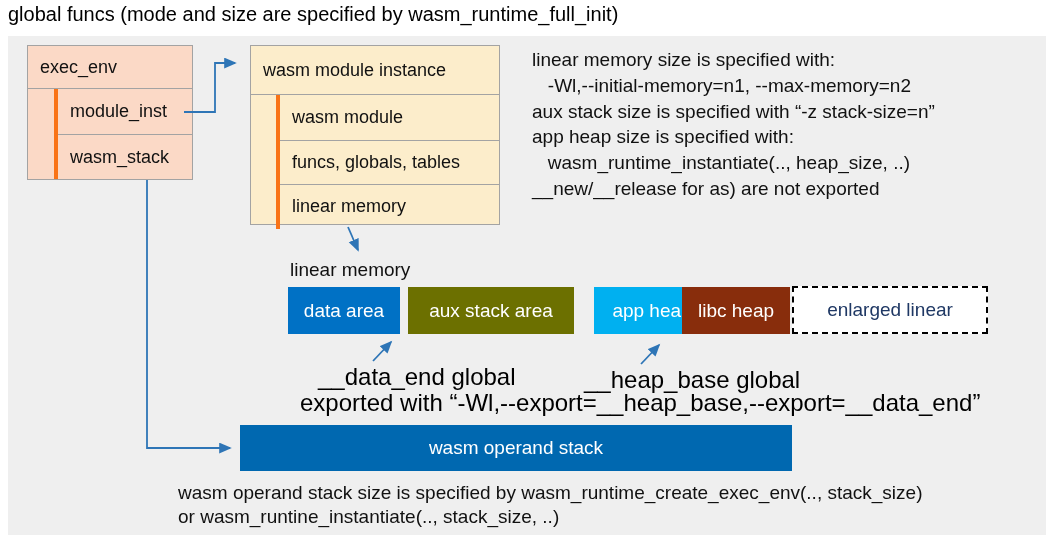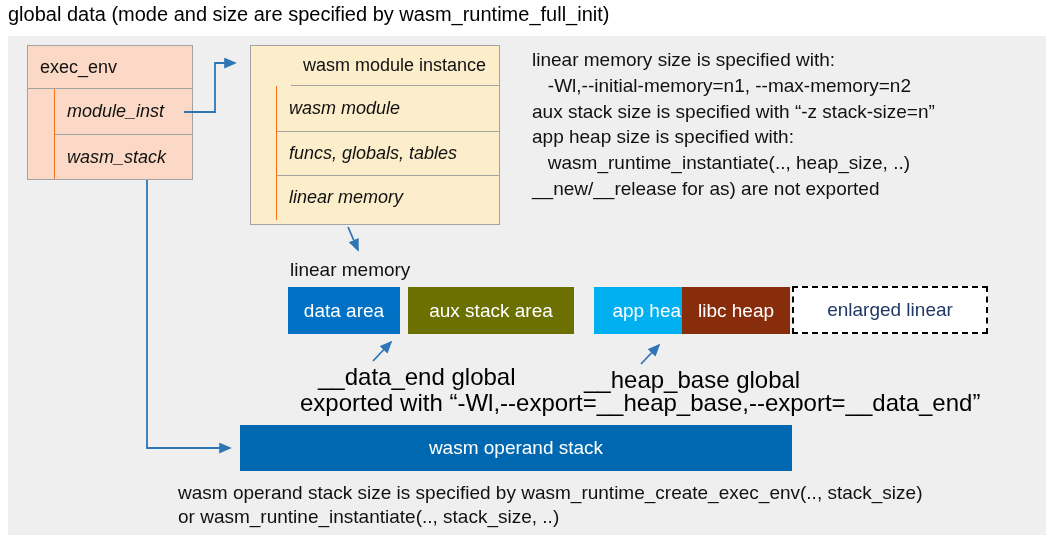--- a/index.html
+++ b/index.html
@@ -6,29 +6,29 @@
   .stage{position:relative;width:1054px;height:547px;overflow:hidden;
          font-family:"Liberation Sans","DejaVu Sans",sans-serif;color:#111;}
   .abs{position:absolute;}
   .page-title{left:8px;top:3px;font-size:20px;color:#000;}
   .canvas{left:8px;top:36px;width:1038px;height:499px;background:#efefef;}
 
   
   .struct{position:absolute;border:1px solid #a3a3a3;box-sizing:border-box;font-size:18px;text-align:right;}
   .struct .title-row{box-sizing:border-box;border-bottom:1px solid #a3a3a3;
       display:flex;align-items:center;padding-left:12px;}
-  .struct .subrows{box-sizing:border-box;border-left:1px solid #f97316;font-style:italic;}
+  .struct .subrows{box-sizing:border-box;border-left:4px solid #f97316;}
   .struct .subrow{box-sizing:border-box;display:flex;align-items:center;padding-left:12px;}
   .struct .subrow + .subrow{border-top:1px solid #a3a3a3;}
   .exec-env{left:27px;top:45px;width:166px;height:135px;background:#fbd9c6;}
   .exec-env .title-row{height:43px;}
   .exec-env .subrows{margin-left:26px;height:90px;}
   .exec-env .subrow{height:45px;}
   .mod-inst{left:250px;top:45px;width:250px;height:180px;background:#fcedcb;}
-  .mod-inst .title-row{height:40px;margin-left:40px;}
+  .mod-inst .title-row{height:49px;}
   .mod-inst .subrows{margin-left:25px;height:134px;}
   .mod-inst .subrow{height:44.6px;}
 
   
   .notes-right{left:532px;top:47px;font-size:19px;line-height:25.8px;}
   .notes-line{white-space:pre;}
 
   
   .lm-label{left:290px;top:259px;font-size:19px;}
   .segment{position:absolute;top:287px;height:47px;display:flex;align-items:center;
@@ -47,21 +47,21 @@
 
   .notes-bottom{left:178px;top:481px;font-size:19px;line-height:23.5px;}
 
   .arrows{left:0;top:0;width:1054px;height:547px;pointer-events:none;}
 </style>
 </head>
 <body>
 
 <div class="stage">
 
-  <div class="abs page-title">global data (mode and size are specified by wasm_runtime_full_init)</div>
+  <div class="abs page-title">global funcs (mode and size are specified by wasm_runtime_full_init)</div>
 
   <div class="abs canvas"></div>
 
   <div class="struct exec-env" style="background-color: rgb(251, 217, 198);">
     <div class="title-row">exec_env</div>
     <div class="subrows">
       <div class="subrow">module_inst</div>
       <div class="subrow">wasm_stack</div>
     </div>
   </div>

